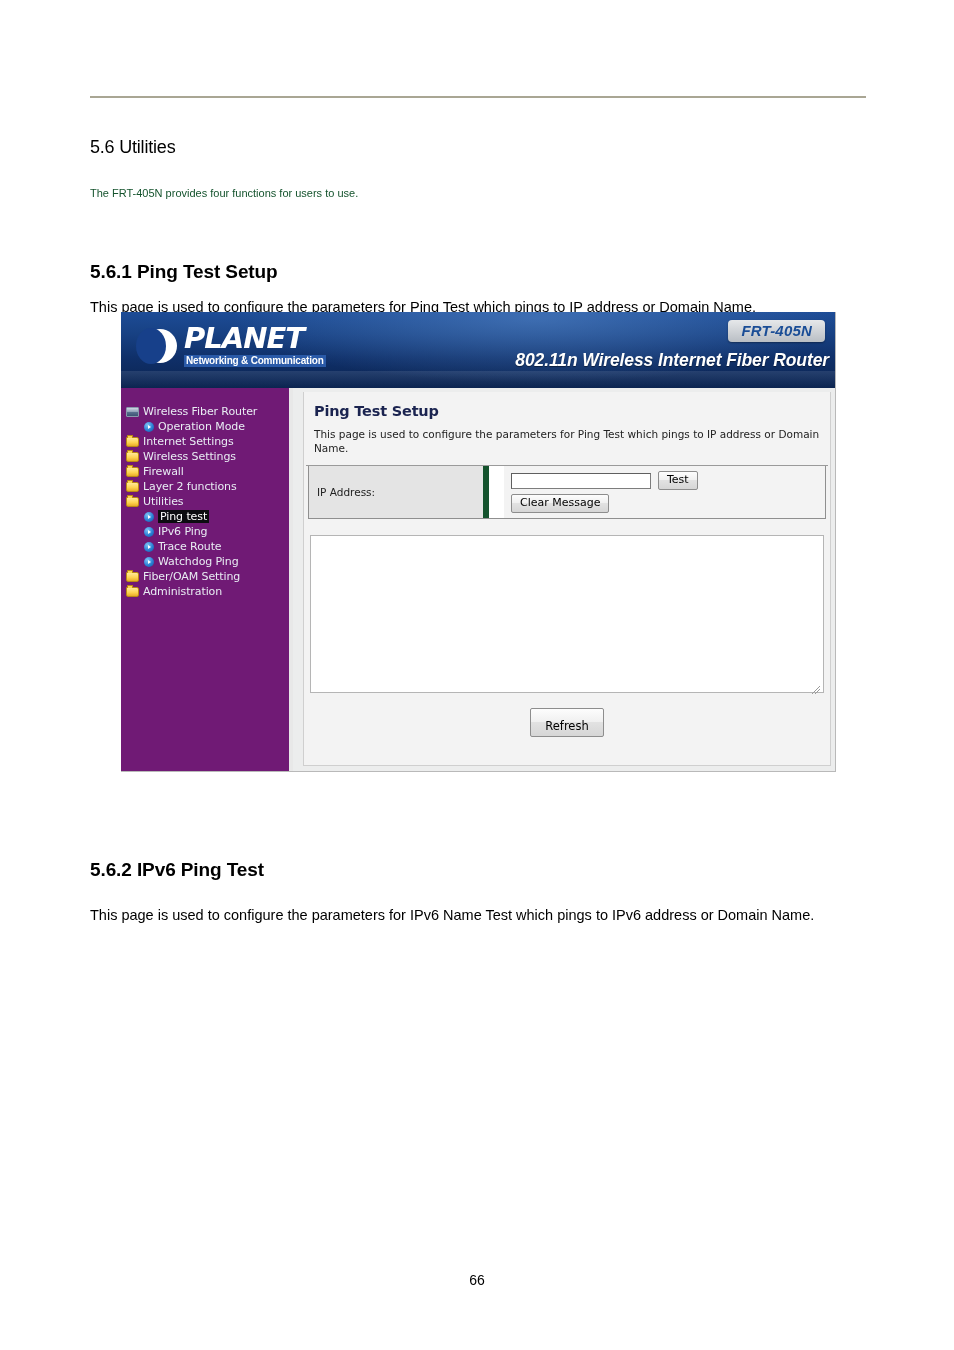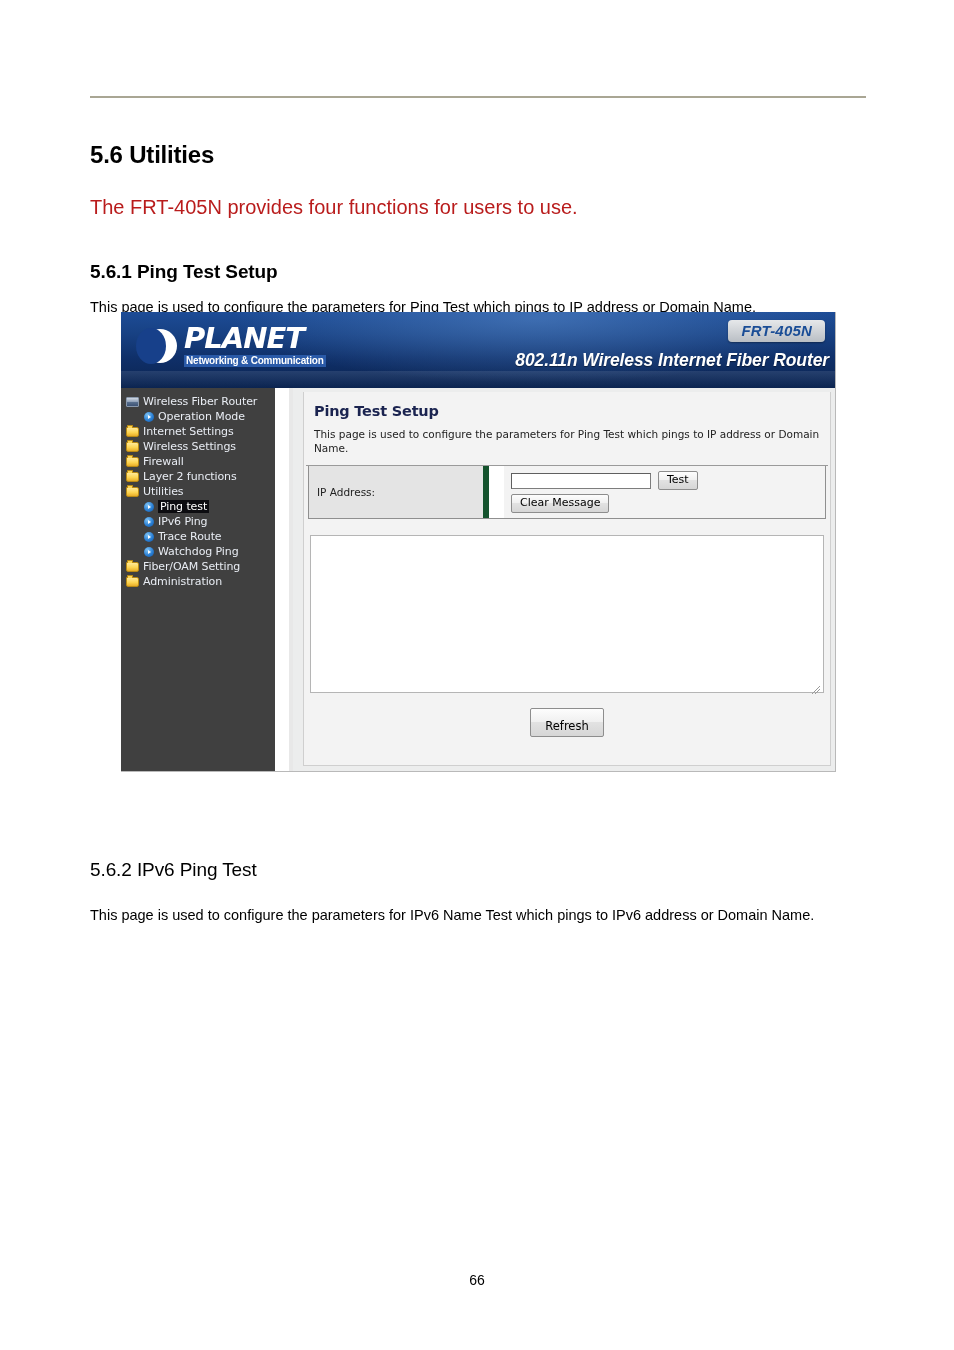--- a/index.html
+++ b/index.html
@@ -28,32 +28,32 @@
     top: 96px;
     width: 776px;
     height: 2px;
     background: #a9a694;
   }
 
   .doc-h1 {
     position: absolute;
     left: 90px;
     top: 125px;
-    font-size: 24px;
-    font-weight: bold;
+    font-size: 18px;
+    font-weight: normal;
     letter-spacing: -0.2px;
     color: #000;
   }
 
   .doc-p1 {
     position: absolute;
     left: 90px;
     top: 176px;
-    font-size: 20px;
-    color: #b91c1c;
+    font-size: 11px;
+    color: #14532d;
   }
 
   .doc-h2-a {
     position: absolute;
     left: 90px;
     top: 238px;
     font-size: 19px;
     font-weight: bold;
     letter-spacing: -0.1px;
     color: #000;
@@ -66,21 +66,21 @@
     top: 284px;
     font-size: 14.5px;
     color: #000;
   }
 
   .doc-h2-b {
     position: absolute;
     left: 90px;
     top: 843px;
     font-size: 19px;
-    font-weight: normal;
+    font-weight: bold;
     letter-spacing: -0.1px;
     color: #000;
   }
 
   .doc-p3 {
     position: absolute;
     left: 90px;
     top: 888px;
     width: 752px;
     font-size: 14.5px;
@@ -198,24 +198,24 @@
     font-style: italic;
     letter-spacing: -0.1px;
     text-shadow: 0 1px 1px rgba(0,0,0,0.45);
   }
 
   
   .sidebar {
     position: absolute;
     left: 0;
     top: 76px;
-    width: 154px;
+    width: 168px;
     height: 383px;
-    background: #404040;
-    padding-top: 6px;
+    background: #701a75;
+    padding-top: 16px;
     box-sizing: border-box;
   }
   .nav-item {
     display: flex;
     align-items: center;
     height: 15px;
     padding-left: 5px;
     white-space: nowrap;
   }
   .nav-item.level2 { padding-left: 23px; }

